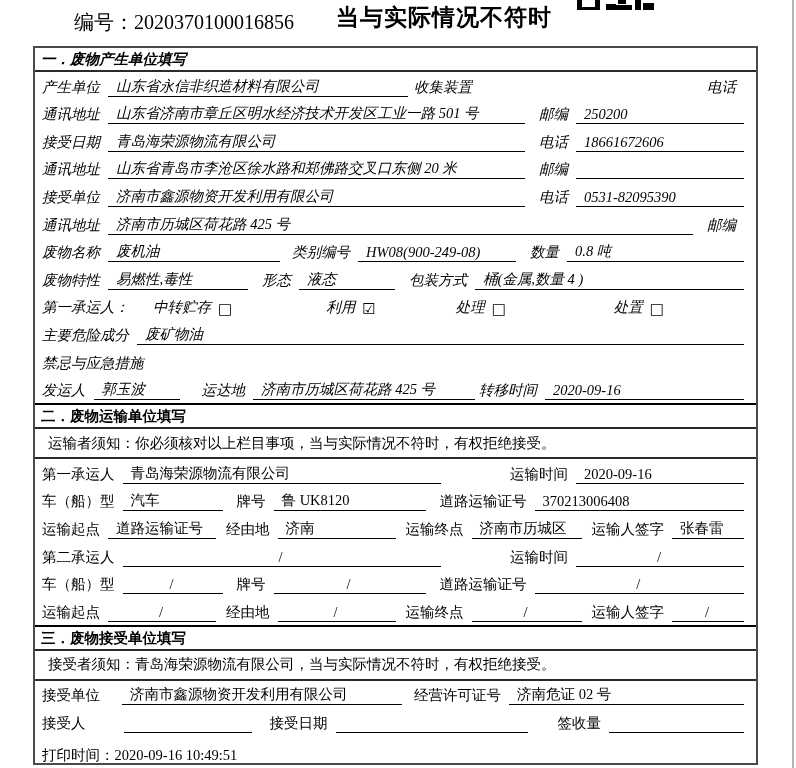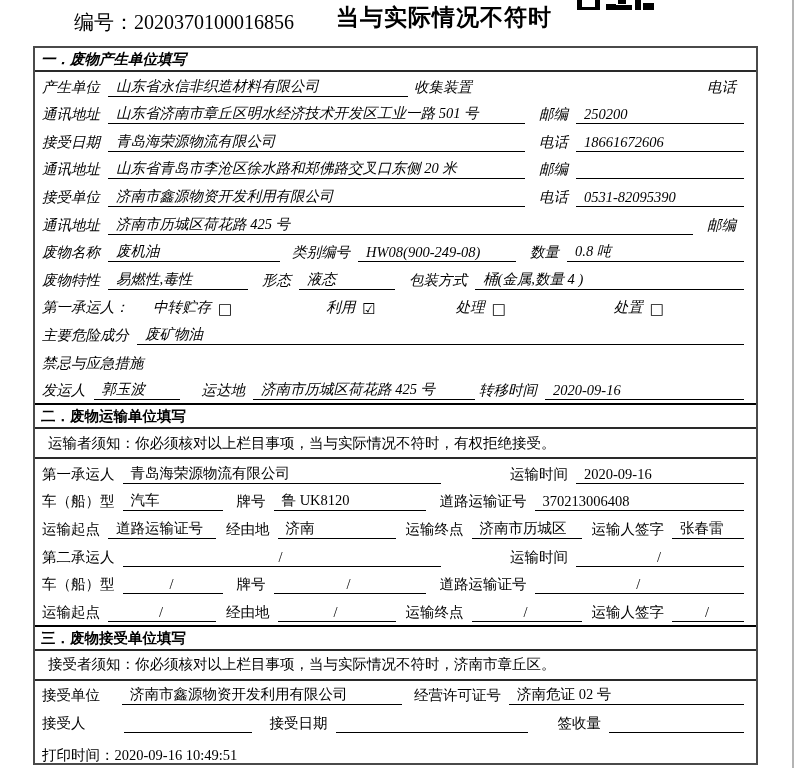--- a/index.html
+++ b/index.html
@@ -223,21 +223,21 @@
       <span class="fld ctr" style="width:118px">/</span>
       <span class="lbl" style="margin-left:10px">运输终点</span>
       <span class="fld ctr" style="width:110px">/</span>
       <span class="lbl" style="margin-left:10px">运输人签字</span>
       <span class="fld grow ctr">/</span>
     </div>
   </div>
 
   <div class="sec">
     <div class="sec-title">三．废物接受单位填写</div>
-    <div class="note">接受者须知：你必须核对以上栏目事项，当与实际情况不符时，济南市章丘区。</div>
+    <div class="note">接受者须知：青岛海荣源物流有限公司，当与实际情况不符时，有权拒绝接受。</div>
 
     <div class="row">
       <span class="lbl" style="margin-right:22px">接受单位</span>
       <span class="fld" style="width:280px">济南市鑫源物资开发利用有限公司</span>
       <span class="lbl" style="margin-left:12px">经营许可证号</span>
       <span class="fld grow">济南危证 02 号</span>
     </div>
 
     <div class="row">
       <span class="lbl" style="margin-right:38px">接受人</span>

